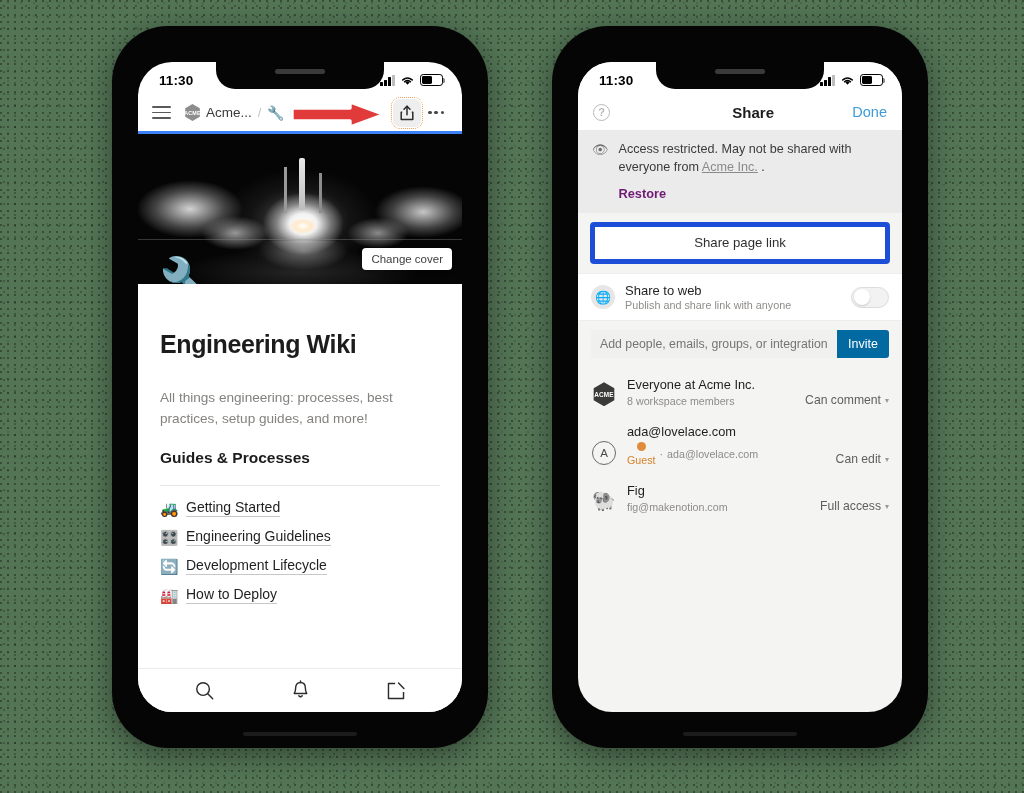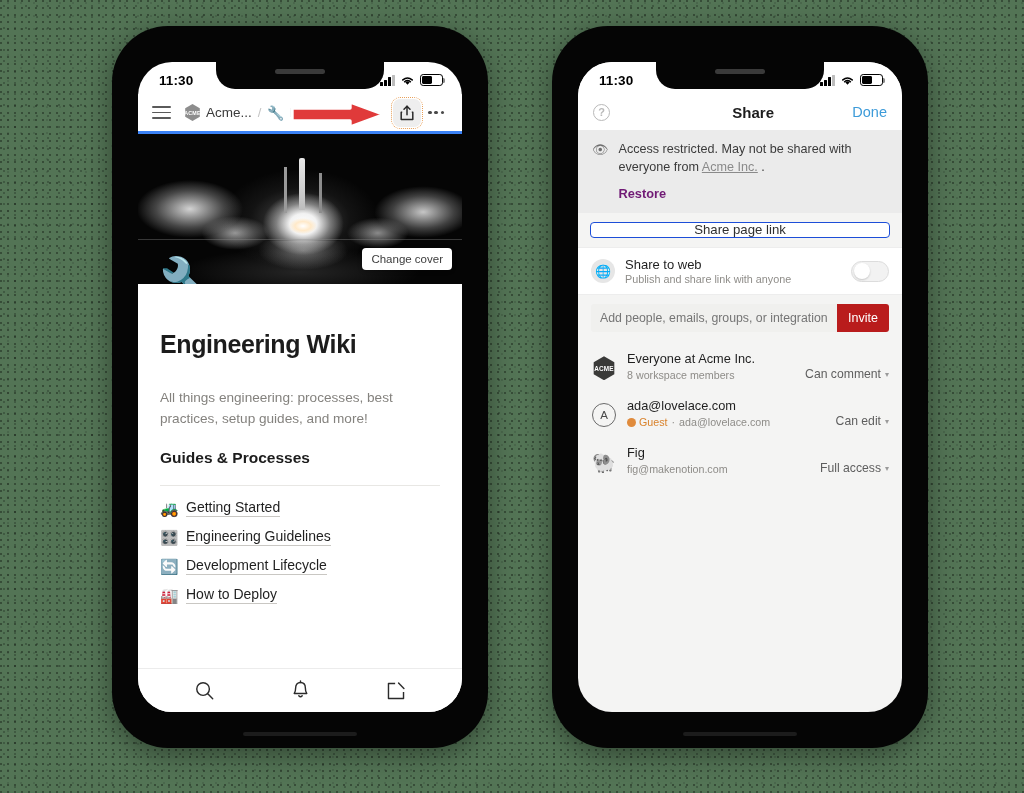--- a/index.html
+++ b/index.html
@@ -314,23 +314,23 @@
     align-items: flex-start;
   }
   .eye-icon { font-size: 13px; color:#6f6f6f; line-height:1.25; flex:0 0 auto; padding-top:1px; }
   .notice-txt { font-size: 12.6px; line-height:1.42; color:#3b3b3b; }
   .notice-txt a { color:#8a8a8a; text-decoration: underline; }
   .restore { font-size: 12.8px; font-weight:700; color:#701a75; margin-top: 9px; }
 
   .share-link-btn {
     margin: 9px 12px 9px 12px;
     background:#fff;
-    border:1px solid #1d4ed8;
+    border:5px solid #1d4ed8;
     border-radius: 4px;
-    height: 16px;
+    height: 42px;
     display:flex; align-items:center; justify-content:center;
     font-size: 13.2px;
     color:#2f2f2f;
   }
 
   .web-row {
     background:#fff;
     padding: 9px 13px 9px 13px;
     display:flex; align-items:center; gap: 10px;
     border-top: 1px solid #ededed;
@@ -371,21 +371,21 @@
     border:none;
     font-family: "Liberation Sans", sans-serif;
     font-size: 12.3px;
     color:#9a9a98;
     padding: 0 9px;
     border-radius: 3px 0 0 3px;
     outline:none;
   }
   .invite-btn {
     flex: 0 0 auto;
-    background:#b91c1c;
+    background:#0369a1;
     color:#fff;
     font-size: 12.5px;
     padding: 0 11px;
     display:flex; align-items:center; justify-content:center;
     border-radius: 0 3px 3px 0;
   }
 
   .people { padding: 8px 13px 0 13px; }
   .person {
     display:flex; align-items:flex-end; gap: 10px;
@@ -403,21 +403,21 @@
   .circ-a {
     width: 24px; height: 24px; border-radius:50%;
     border: 1.2px solid #6a6a6a;
     color:#4a4a4a; font-size: 11.5px;
     display:flex; align-items:center; justify-content:center;
   }
   .emoji-avatar { font-size: 19px; line-height:1; filter: grayscale(1); }
   .p-info { flex: 1 1 auto; min-width:0; }
   .p-name { font-size: 12.8px; color:#1f1f1f; }
   .p-sub { font-size: 10.7px; color:#8e8c88; margin-top: 2px; display:flex; align-items:center; gap:4px; }
-  .guest-badge { color:#d9822b; display:flex; align-items:center; gap:3px; }
+  .guest-badge { color:#d9822b; display:flex; align-items:center; gap:3px;flex-direction:column; }
   .guest-dot {
     width: 9px; height:9px; border-radius:50%;
     background:#e08b3c; display:inline-block;
   }
   .p-perm { font-size: 12.2px; color:#5e5e5e; white-space:nowrap; display:flex; align-items:center; gap:4px; }
   .caret { font-size: 8px; color:#9a9a9a; }
 </style>
 </head>
 <body>
 

